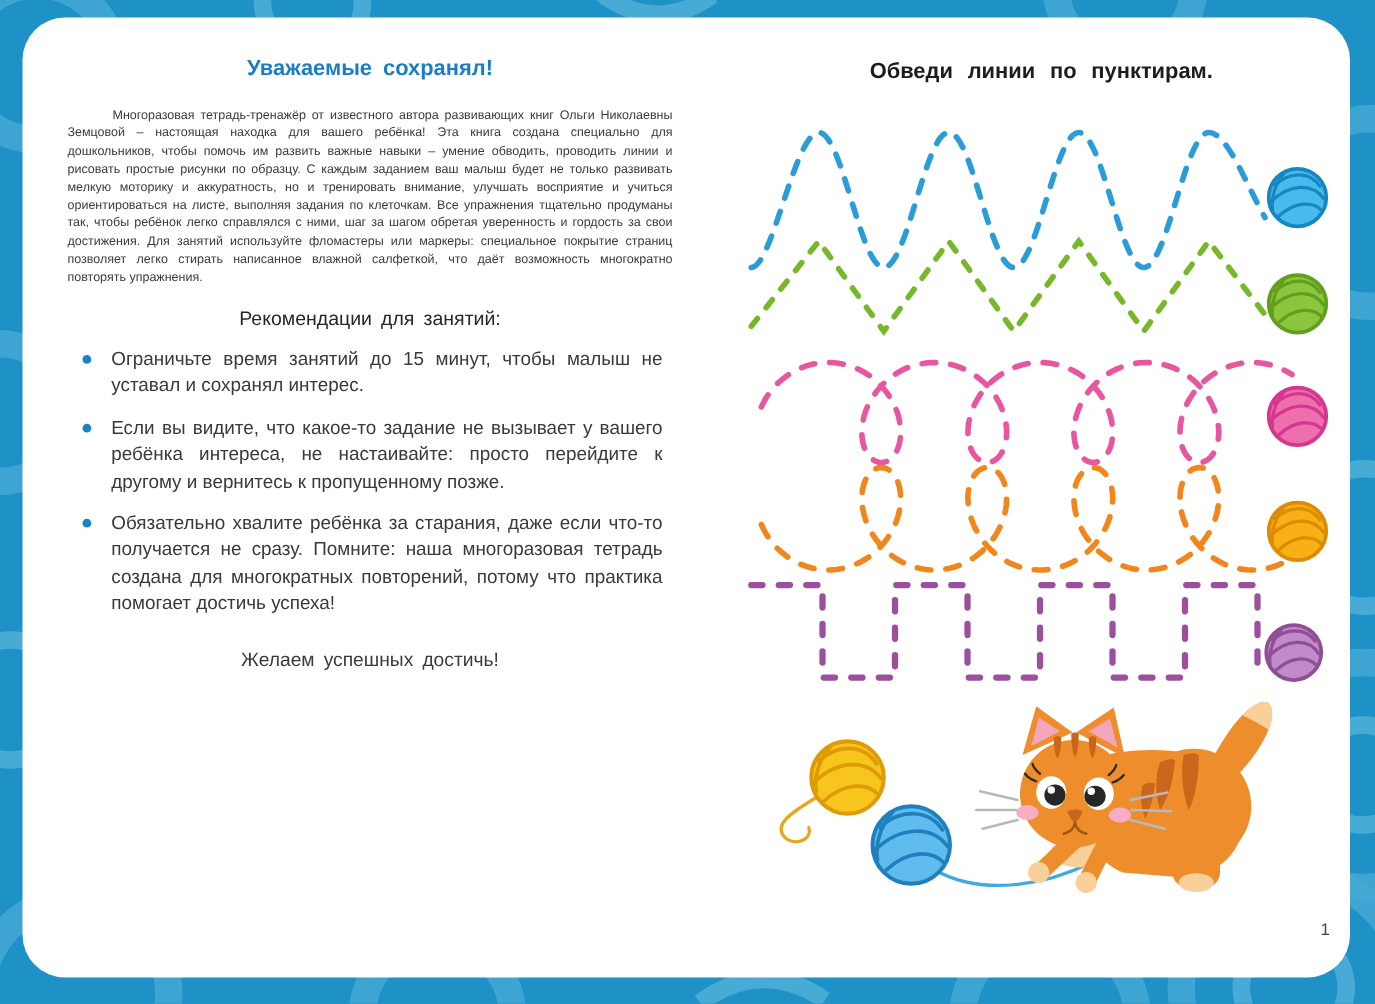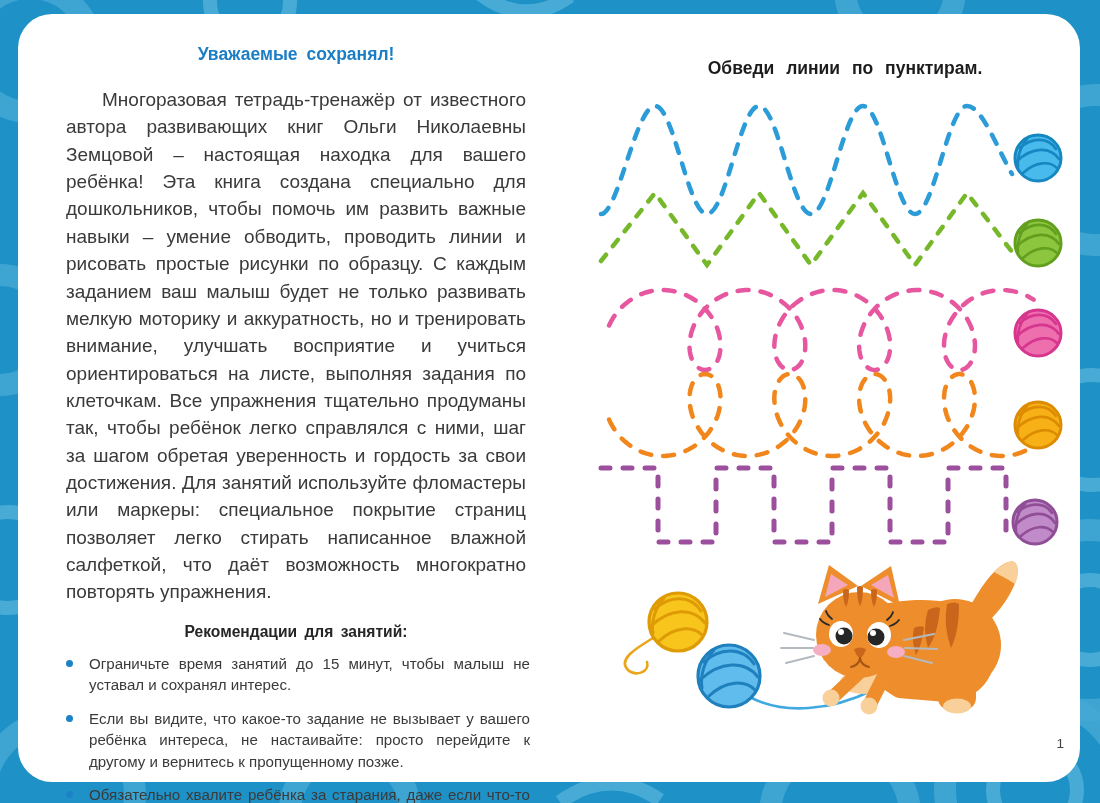--- a/index.html
+++ b/index.html
@@ -5,28 +5,28 @@
   html,body{margin:0;padding:0;background:#1E91C6;}
   body{width:1100px;height:803px;overflow:hidden;font-family:"Liberation Sans",sans-serif;}
   .stage{position:relative;width:1100px;height:803px;background:#1E91C6;}
   svg.bg{position:absolute;left:0;top:0;}
   .sw{fill:none;stroke:#44A8D4;stroke-width:22;opacity:.85;}
   .sw2{fill:none;stroke:#53B2DA;stroke-width:14;opacity:.8;}
   .sheet{position:absolute;left:18px;top:14px;width:1062px;height:768px;background:#FFFFFF;border-radius:34px;}
   
   .left-page{position:absolute;left:32px;top:30px;width:492px;}
   .left-title{margin:0;color:#1B7EC5;font-size:17.5px;font-weight:bold;text-align:center;word-spacing:4px;}
-  .intro{margin:21px 16px 0;font-size:19px;line-height:1.44;color:#3A3A3A;text-align:justify;text-indent:36px;}
-  .rec-title{margin:17px 0 6px;font-size:15.6px;font-weight:bold;color:#262626;text-align:center;word-spacing:3px;}
+  .intro{margin:21px 4px 0;font-size:10px;line-height:1.44;color:#3A3A3A;text-align:justify;text-indent:36px;}
+  .rec-title{margin:17px 0 6px;font-size:15.6px;font-weight:normal;color:#262626;text-align:center;word-spacing:3px;}
   ul.recs{list-style:none;margin:12px;padding:0;}
   ul.recs li{position:relative;padding-left:27px;margin-top:12px;font-size:15.1px;line-height:1.42;color:#3A3A3A;text-align:justify;}
   .dot{position:absolute;left:4px;top:7px;width:7px;height:7px;border-radius:50%;background:#1C82C8;}
   .closing{margin:26px 0 0;font-size:15.4px;color:#3A3A3A;text-align:center;word-spacing:3px;}
   
-  .instruction{position:absolute;left:580px;top:32px;width:470px;margin:12px;font-size:17.5px;font-weight:bold;color:#1C1C1C;text-align:center;word-spacing:7px;}
+  .instruction{position:absolute;left:580px;top:32px;width:470px;margin:0;font-size:17.5px;font-weight:bold;color:#1C1C1C;text-align:center;word-spacing:7px;}
   .trace{position:absolute;overflow:visible;}
   .trace path.line{fill:none;stroke-width:4.5;stroke-linecap:round;}
   .trace path.sq{stroke-width:5;}
   .yarn circle{stroke-width:3;}
   .yarn .strand{fill:none;stroke-width:2.6;stroke-linecap:round;}
   .cat-scene{position:absolute;left:580px;top:534px;overflow:visible;}
   .string{fill:none;stroke-width:2.6;stroke-linecap:round;}
   .bigyarn circle{stroke-width:3.2;}
   .bigyarn .strand{fill:none;stroke-width:3;stroke-linecap:round;}
   .legs{fill:none;stroke-width:14;stroke-linecap:round;}

